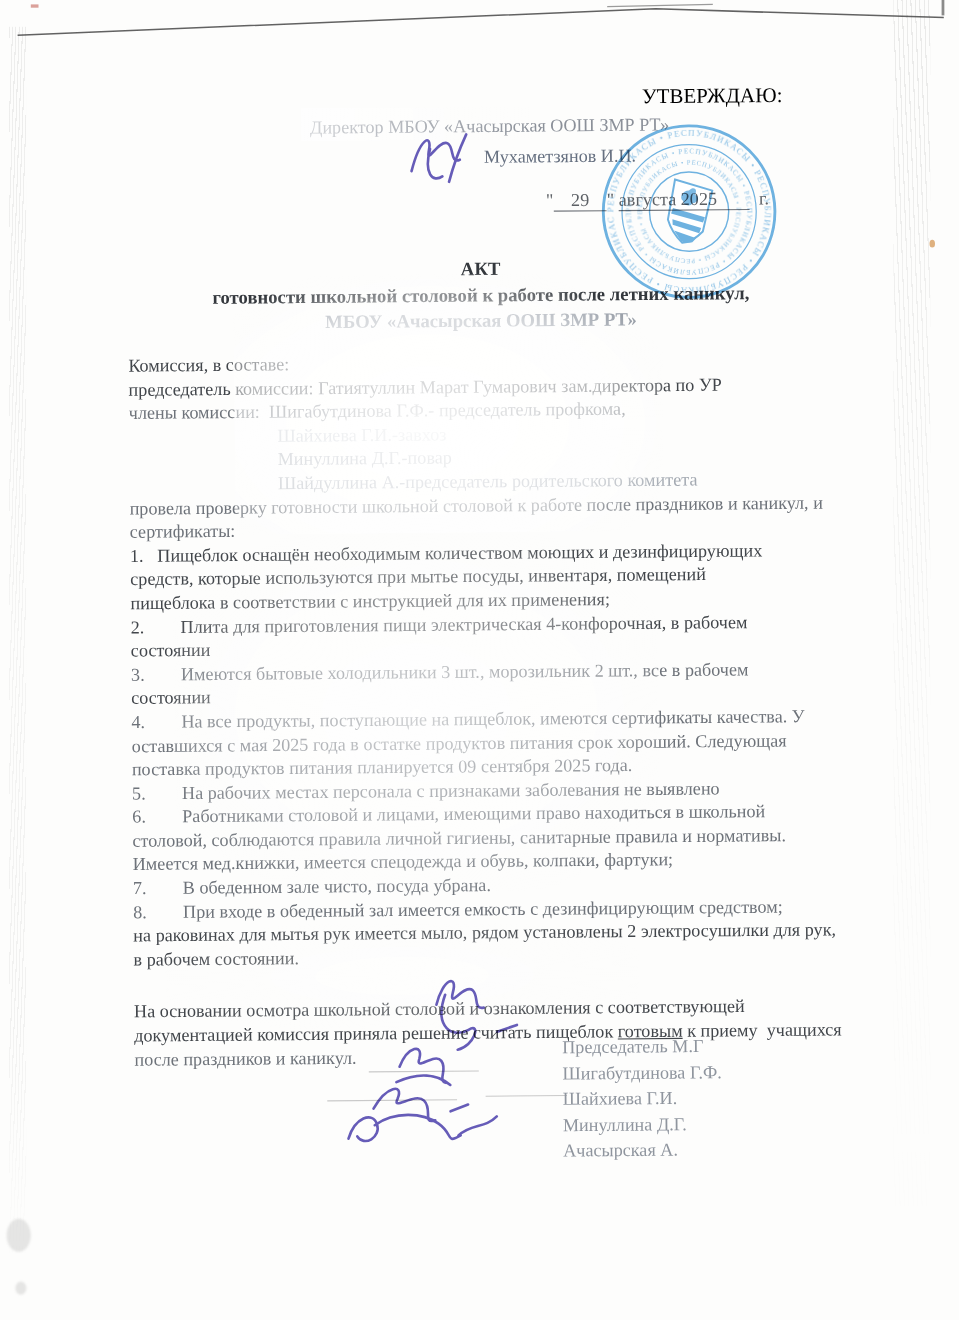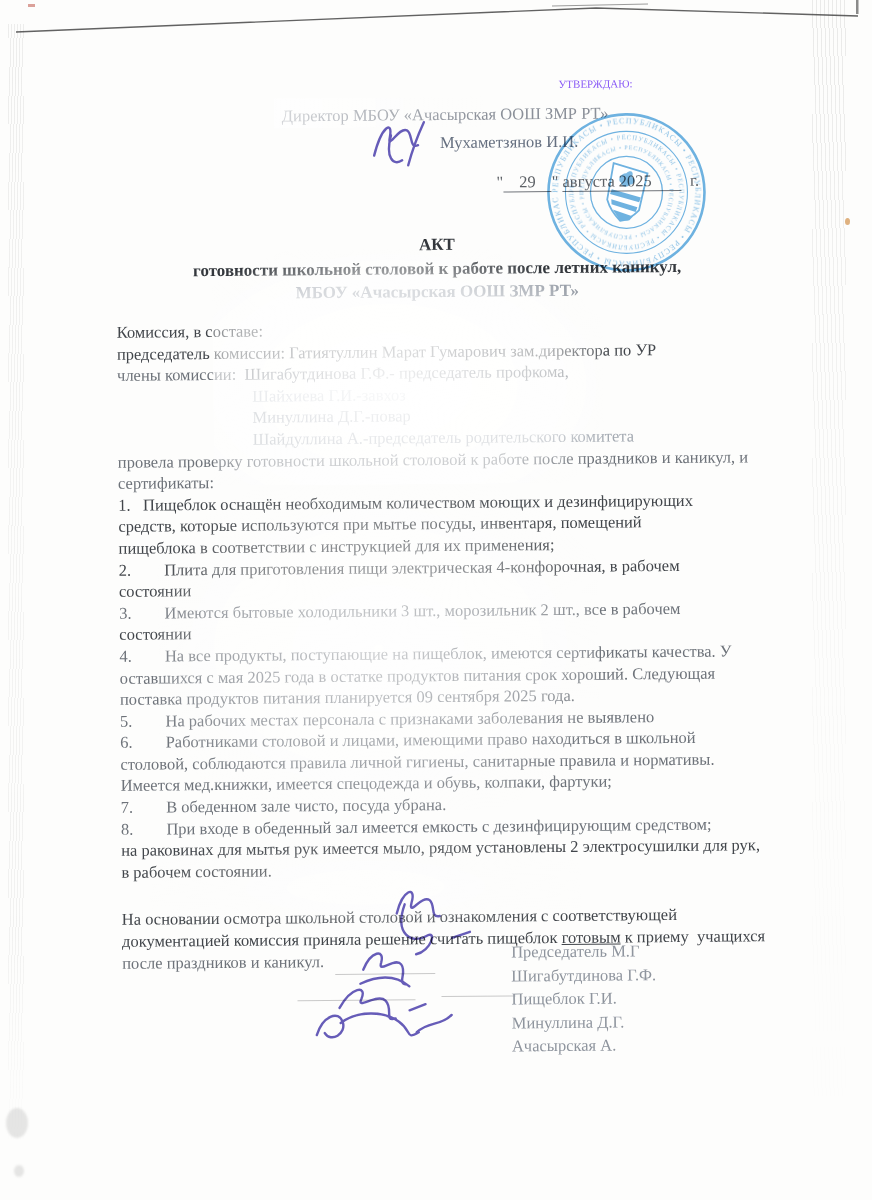--- a/index.html
+++ b/index.html
@@ -16,21 +16,21 @@
       mask-image:linear-gradient(#000 3%, rgba(0,0,0,.65) 30%, rgba(0,0,0,.3) 55%, rgba(0,0,0,.12) 75%, transparent 97%);}
   .streak-left{position:absolute;top:24px;left:8px;width:16px;height:1120px;z-index:5;pointer-events:none;
       background:repeating-linear-gradient(92deg, rgba(110,110,110,0.14) 0 1px, transparent 1px 3px);
       -webkit-mask-image:linear-gradient(rgba(0,0,0,.8), rgba(0,0,0,.45) 50%, rgba(0,0,0,.6) 80%, transparent 100%);
       mask-image:linear-gradient(rgba(0,0,0,.8), rgba(0,0,0,.45) 50%, rgba(0,0,0,.6) 80%, transparent 100%);}
   .dot-orange{position:absolute;left:845px;top:218px;width:5px;height:7px;border-radius:50%;
       background:#d9a härm;background:#d9a368;opacity:.85;z-index:6;}
   .smudge{position:absolute;background:rgba(120,120,120,.18);border-radius:50%;filter:blur(1px);z-index:5;}
 
   
-  .approve-label{position:absolute;left:563px;top:82px;font-size:11px;color:#8b5cf6;}
+  .approve-label{position:absolute;left:588px;top:82px;font-size:19px;color:#000000;}
   .director-line{position:absolute;left:286px;top:108px;font-size:16.5px;color:#8b9099;}
   .director-name{position:absolute;left:444px;top:136px;font-size:16.5px;color:#667080;}
   .date-line{position:absolute;left:500px;top:176px;font-size:16.5px;color:#5d6166;white-space:nowrap;}
   .ul{border-bottom:1.2px solid #70747a;}
   .pad29{padding:0 16px;}
   .padmo{padding-right:30px;}
 
   
   .title{position:absolute;left:60px;top:236px;width:760px;text-align:center;
          font-weight:bold;font-size:17px;line-height:23.5px;color:#34383d;z-index:1;}
@@ -190,19 +190,19 @@
     </svg>
 
     <div class="sig-labels">
     </div>
     <div class="uline ul1"></div>
     <div class="uline ul2"></div>
     <div class="uline ul3"></div>
     <div class="sig-names">
       <div>Председатель М.Г</div>
       <div>Шигабутдинова Г.Ф.</div>
-      <div>Пищеблок Г.И.</div>
+      <div>Шайхиева Г.И.</div>
       <div>Минуллина Д.Г.</div>
       <div>Ачасырская А.</div>
     </div>
 
   </div>
 </div>
 
 </body></html>

